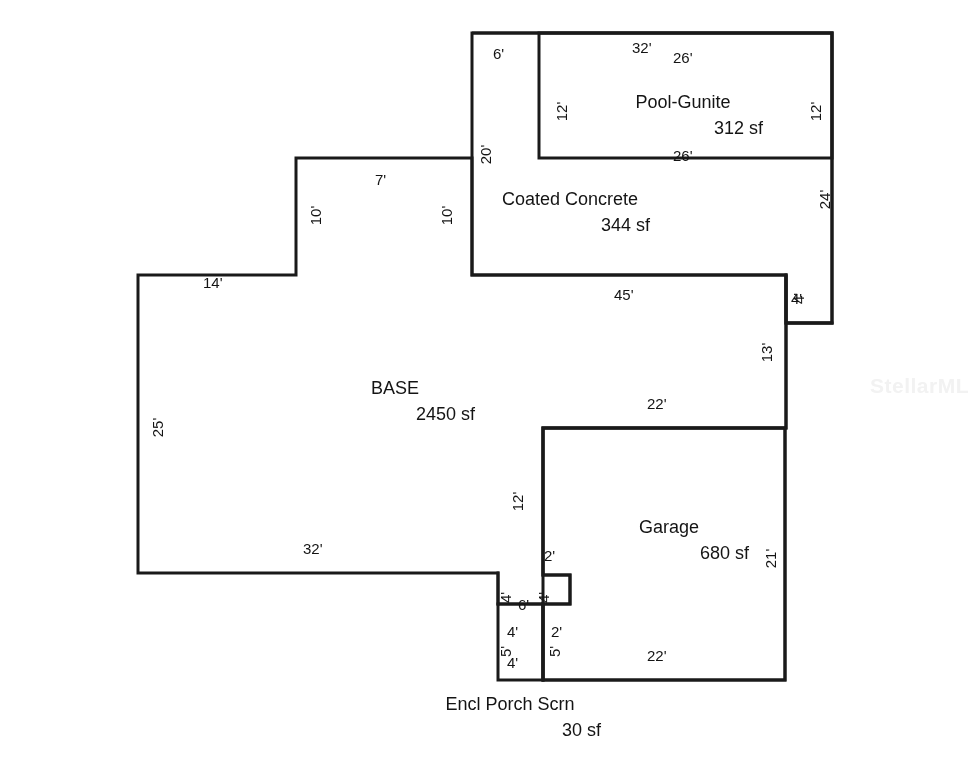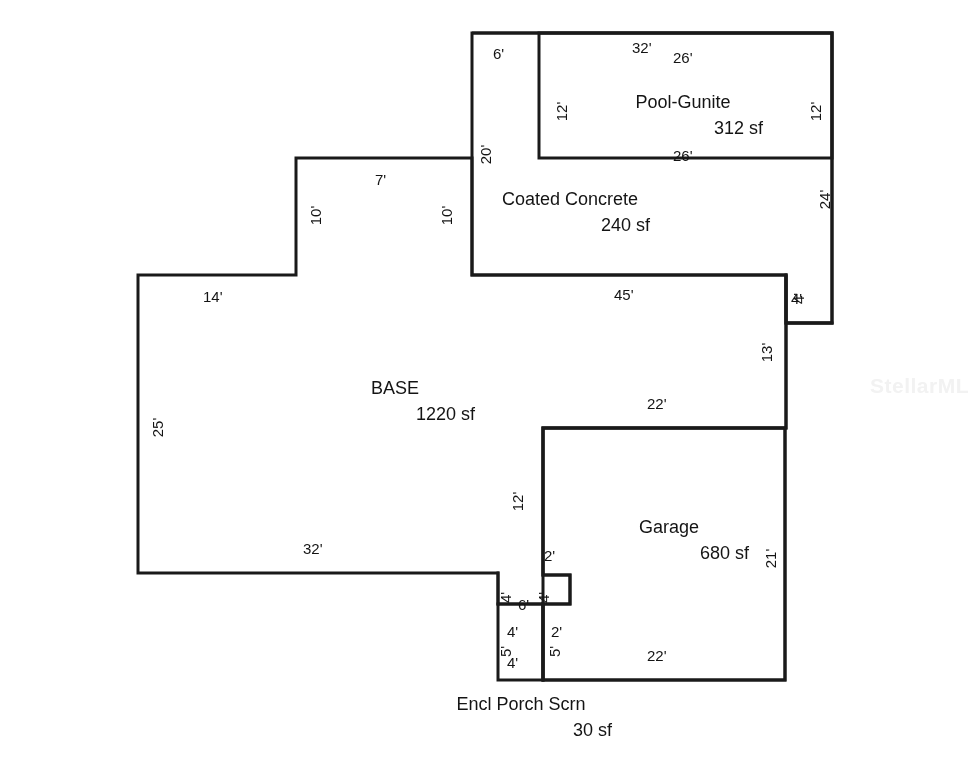--- a/index.html
+++ b/index.html
@@ -117,21 +117,21 @@
   <div class="dim-label" style="left:791px; top:291px;">4'</div>
 
   <div class="dim-label vert" style="left:757px; top:345px;">13'</div>
 
   <div class="dim-label" style="left:614px; top:287px;">45'</div>
 
   <div class="dim-label" style="left:375px; top:172px;">7'</div>
 
   <div class="dim-label vert" style="left:306px; top:208px;">10'</div>
 
-  <div class="dim-label" style="left:203px; top:289px;">14'</div>
+  <div class="dim-label" style="left:203px; top:275px;">14'</div>
 
   <div class="dim-label vert" style="left:148px; top:420px;">25'</div>
 
   <div class="dim-label" style="left:303px; top:541px;">32'</div>
 
   <div class="dim-label" style="left:647px; top:396px;">22'</div>
 
   <div class="dim-label vert" style="left:508px; top:494px;">12'</div>
 
   <div class="dim-label" style="left:544px; top:548px;">2'</div>
@@ -156,34 +156,34 @@
 
   <div class="dim-label vert" style="left:549px; top:644px;">5'</div>
 
   <div class="area-label" style="left:603px; top:89px; width:160px;">
     <span class="area-name">Pool-Gunite</span>
     <span class="area-size">312 sf</span>
   </div>
 
   <div class="area-label" style="left:490px; top:186px; width:160px;">
     <span class="area-name">Coated Concrete</span>
-    <span class="area-size">240 sf</span>
+    <span class="area-size">344 sf</span>
   </div>
 
 
   <div class="area-label" style="left:315px; top:375px; width:160px;">
     <span class="area-name">BASE</span>
-    <span class="area-size">1220 sf</span>
+    <span class="area-size">2450 sf</span>
   </div>
 
   <div class="area-label" style="left:589px; top:514px; width:160px;">
     <span class="area-name">Garage</span>
     <span class="area-size">680 sf</span>
   </div>
 
-  <div class="area-label" style="left:430px; top:691px; width:182px;">
+  <div class="area-label" style="left:419px; top:691px; width:182px;">
     <span class="area-name">Encl Porch Scrn</span>
     <span class="area-size">30 sf</span>
   </div>
 
   <div class="watermark" style="left:870px; top:374px;">StellarMLS</div>
 
 </div>
 
 </body></html>

